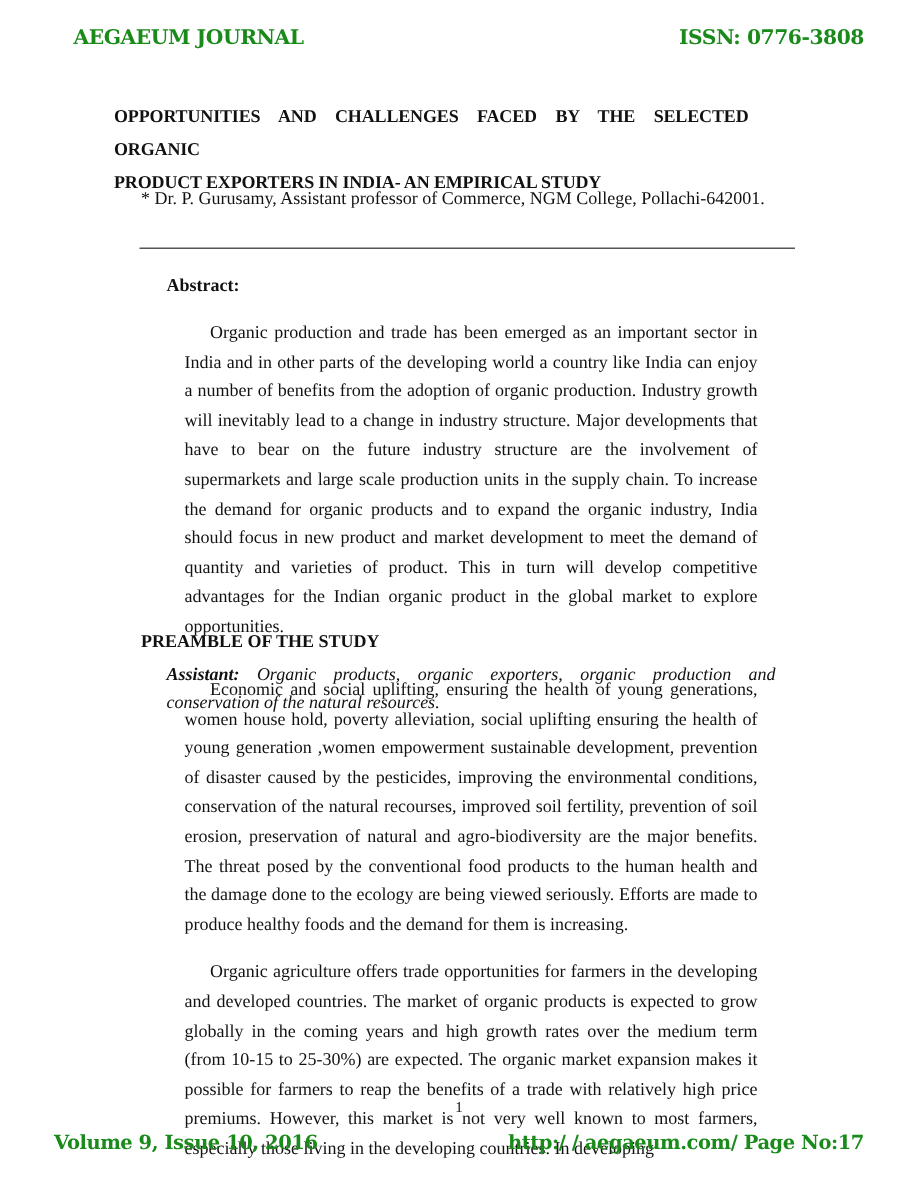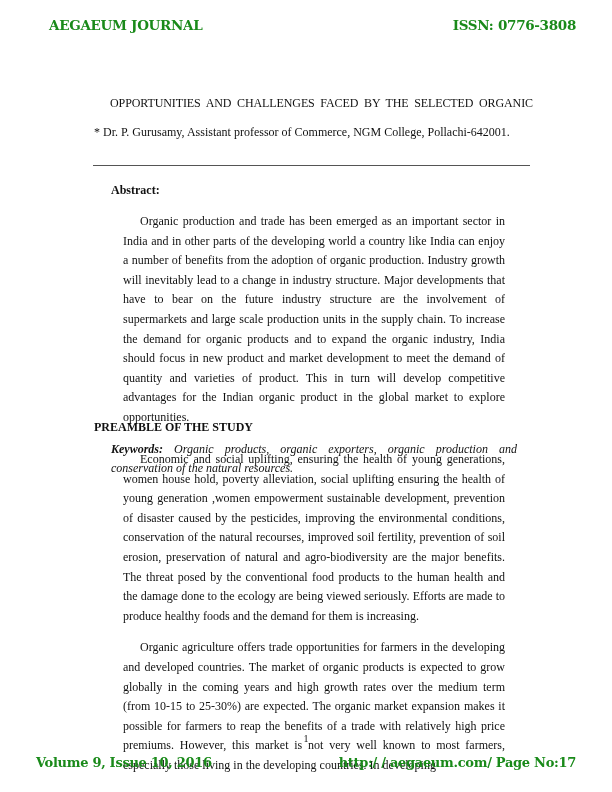--- a/index.html
+++ b/index.html
@@ -2,23 +2,23 @@
 <html><head>
   <meta charset="utf-8">
   <style>
     html, body { margin: 0; padding: 0; background: #ffffff; }
     body { width: 612px; height: 792px; position: relative; overflow: hidden;
            font-family: "Liberation Serif", "DejaVu Serif", serif; color: #111; }
     .running-head { position: absolute; top: 17px; font-family: "DejaVu Serif", "Liberation Serif", serif;
                     font-size: 13.5px; font-weight: bold; color: #1a8a1a; letter-spacing: -0.3px; }
     .rh-left { left: 49px; }
     .rh-right { right: 36px; }
-    .title { position: absolute; left: 110px; width: 423px; top: 66px;
-             font-size: 12px; font-weight: normal; line-height: 22px; text-align: justify;
-             text-align-last: left; letter-spacing: -0.1px; margin-top: 26px; }
+    .title { position: absolute; left: 76px; width: 423px; top: 66px;
+             font-size: 12px; font-weight: bold; line-height: 22px; text-align: justify;
+             text-align-last: left; letter-spacing: -0.1px; }
     .title .line { display: block; text-align: justify; text-align-last: justify; }
     .title .line.last { text-align-last: left; }
     .authors { position: absolute; left: 94px; top: 122px; width: 440px;
                font-size: 12px; line-height: 21px; }
     .rule { position: absolute; left: 93px; width: 437px; top: 165px; height: 0;
             border-top: 1.2px solid #555; }
     .body-text { position: absolute; left: 111px; width: 406px; font-size: 12px;
                  line-height: 19.6px; text-align: justify; }
     .abstract-label { position: absolute; left: 111px; top: 183px; font-size: 12px;
                       font-weight: bold; }
@@ -34,34 +34,35 @@
     .ft-right { right: 36px; }
   </style>
 </head>
 <body>
 
 <div class="running-head rh-left">AEGAEUM JOURNAL</div>
 <div class="running-head rh-right">ISSN: 0776-3808</div>
 
 <div class="title">
   <span class="line">OPPORTUNITIES AND CHALLENGES FACED BY THE SELECTED ORGANIC</span>
+  <span class="line last">PRODUCT EXPORTERS IN INDIA- AN EMPIRICAL STUDY</span>
 </div>
 
 <div class="authors">
   <div>* Dr. P. Gurusamy, Assistant professor of Commerce, NGM College, Pollachi-642001.</div>
 </div>
 
 <div class="rule"></div>
 
 <div class="abstract-label">Abstract:</div>
 
 <div class="body-text" style="top:200px;">
   <p class="para">Organic production and trade has been emerged as an important sector in India and in other parts of the developing world a country like India can enjoy a number of benefits from the adoption of organic production. Industry growth will inevitably lead to a change in industry structure. Major developments that have to bear on the future industry structure are the involvement of supermarkets and large scale production units in the supply chain. To increase the demand for organic products and to expand the organic industry, India should focus in new product and market development to meet the demand of quantity and varieties of product. This in turn will develop competitive advantages for the Indian organic product in the global market to explore opportunities.</p>
   <p class="kw">
-    <span class="kw-label">Keywords:</span>
+    <span class="kw-label">Assistant:</span>
     <span class="kw-text">Organic products, organic exporters, organic production and conservation of the natural resources.</span>
   </p>
 </div>
 
 <div class="section-heading">PREAMBLE OF THE STUDY</div>
 
 <div class="body-text" style="top:438px;">
   <p class="para">Economic and social uplifting, ensuring the health of young generations, women house hold, poverty alleviation, social uplifting ensuring the health of young generation ,women empowerment sustainable development, prevention of disaster caused by the pesticides, improving the environmental conditions, conservation of the natural recourses, improved soil fertility, prevention of soil erosion, preservation of natural and agro-biodiversity are the major benefits. The threat posed by the conventional food products to the human health and the damage done to the ecology are being viewed seriously. Efforts are made to produce healthy foods and the demand for them is increasing.</p>
   <p class="para">Organic agriculture offers trade opportunities for farmers in the developing and developed countries. The market of organic products is expected to grow globally in the coming years and high growth rates over the medium term (from 10-15 to 25-30%) are expected. The organic market expansion makes it possible for farmers to reap the benefits of a trade with relatively high price premiums. However, this market is not very well known to most farmers, especially those living in the developing countries. In developing</p>
 </div>

